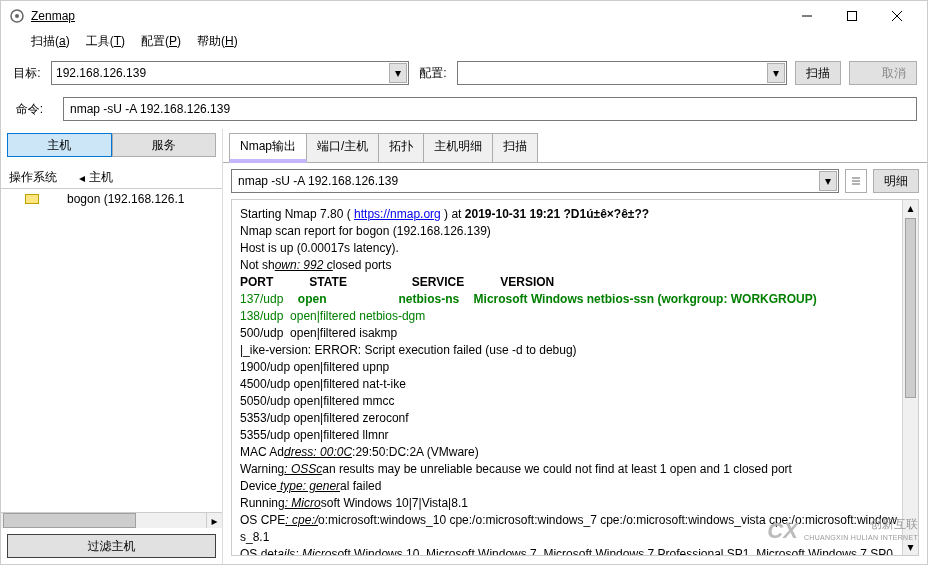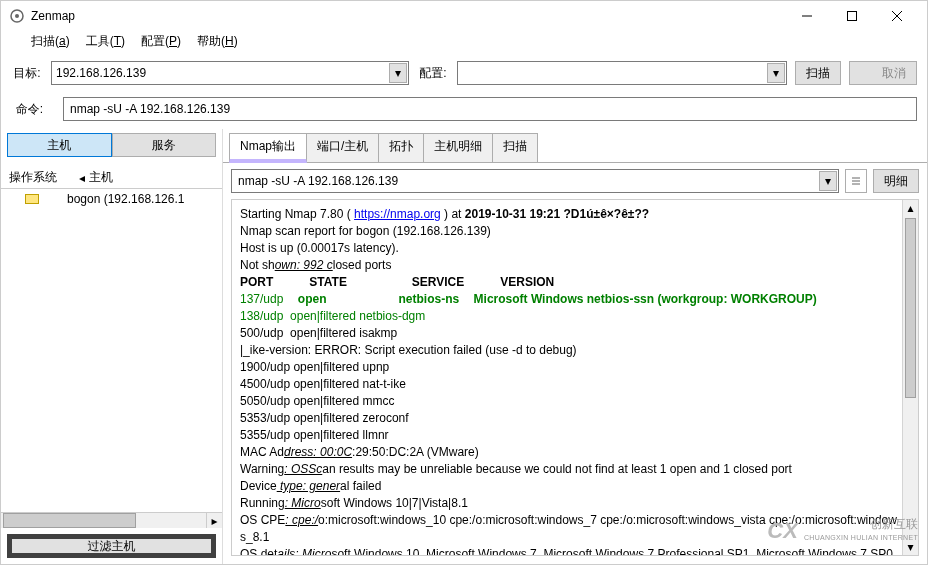--- a/index.html
+++ b/index.html
@@ -1,19 +1,19 @@
 <!DOCTYPE html>
 <html><head>
 <meta charset="utf-8">
 <style>
 * { box-sizing: border-box; margin: 0; padding: 0; font-family: "Microsoft YaHei", Tahoma, sans-serif; font-size: 12px; }
 body { background: #fff; width: 928px; height: 565px; overflow: hidden; display: flex; flex-direction: column; border: 1px solid #ccc; }
 .titlebar { height: 30px; display: flex; align-items: center; padding: 0 8px; }
 .titlebar .icon { width: 16px; height: 16px; margin-right: 6px; display: flex; align-items: center; justify-content: center; }
-.titlebar .title { flex: 1; font-size: 12px; }
+.titlebar .title { flex: 1; font-size: 12px; text-decoration: underline; }
 .titlebar .winbtn { width: 45px; height: 30px; display: flex; align-items: center; justify-content: center; cursor: pointer; }
 .menubar { height: 22px; display: flex; align-items: flex-start; padding: 0 24px; gap: 4px; }
 .menubar .item { padding: 2px 6px; cursor: pointer; }
 .menubar .item span.u { text-decoration: underline; }
 .toolbar { padding: 8px 10px; display: flex; align-items: center; gap: 8px; }
 .toolbar .label { width: 32px; text-align: center; }
 .toolbar input, .toolbar select { height: 24px; border: 1px solid #7a7a7a; padding: 0 4px; background: #fff; }
 .toolbar .select-wrap { position: relative; display: inline-flex; }
 .toolbar .select-arrow { position: absolute; right: 2px; top: 2px; bottom: 2px; width: 18px; border: 1px solid #adadad; background: #e1e1e1; display: flex; align-items: center; justify-content: center; }
 .toolbar .btn { height: 24px; padding: 0 10px; border: 1px solid #adadad; background: #e1e1e1; cursor: pointer; display: flex; align-items: center; }
@@ -27,21 +27,21 @@
 .left .btnrow .tbtn { flex: 1; height: 24px; border: 1px solid #adadad; background: #e1e1e1; display: flex; align-items: center; justify-content: center; cursor: pointer; }
 .left .btnrow .tbtn.active { border-color: #0078d7; background: #cde6f7; }
 .left .listhead { display: flex; align-items: center; height: 22px; border-bottom: 1px solid #ccc; padding: 0 4px; margin-top: 6px; }
 .left .listhead .col { padding: 0 4px; display: flex; align-items: center; gap: 4px; }
 .left .list { flex: 1; overflow: hidden; background: #fff; }
 .left .list .row { display: flex; align-items: center; height: 20px; padding: 0 4px; }
 .left .list .row .hosticon { width: 14px; height: 10px; background: #ffe680; border: 1px solid #c0a000; margin-right: 28px; margin-left: 20px; }
 .left .scroll { height: 16px; background: #f0f0f0; border-top: 1px solid #ccc; display: flex; }
 .left .scroll .thumb { width: 60%; margin-left: 2px; background: #cdcdcd; border: 1px solid #a0a0a0; }
 .left .scroll .end { width: 16px; border-left: 1px solid #ccc; display: flex; align-items: center; justify-content: center; margin-left: auto; }
-.left .filterbtn { margin: 6px; height: 24px; border: 5px solid #404040; background: #e1e1e1; display: flex; align-items: center; justify-content: center; cursor: pointer; }
+.left .filterbtn { margin: 6px; height: 24px; border: 1px solid #404040; background: #e1e1e1; display: flex; align-items: center; justify-content: center; cursor: pointer; }
 .right { flex: 1; display: flex; flex-direction: column; overflow: hidden; }
 .tabs { display: flex; padding: 4px 6px 0; gap: 0; }
 .tabs .tab { padding: 4px 10px; border: 1px solid #adadad; border-bottom: none; background: #f0f0f0; cursor: pointer; margin-right: -1px; }
 .tabs .tab.active { background: #fff; border-bottom: 4px solid #c4b5fd; position: relative; z-index: 2; }
 .tabborder { border-top: 1px solid #adadad; margin-top: -1px; }
 .outputctl { display: flex; align-items: center; padding: 6px 8px; gap: 6px; }
 .outputctl .select-wrap { flex: 1; position: relative; }
 .outputctl input { width: 100%; height: 24px; border: 1px solid #7a7a7a; padding: 0 6px; }
 .outputctl .arrow { position: absolute; right: 2px; top: 2px; bottom: 2px; width: 18px; border: 1px solid #adadad; background: #e1e1e1; display: flex; align-items: center; justify-content: center; }
 .outputctl .smallbtn { width: 22px; height: 24px; border: 1px solid #adadad; background: #fff; display: flex; align-items: center; justify-content: center; cursor: pointer; }

